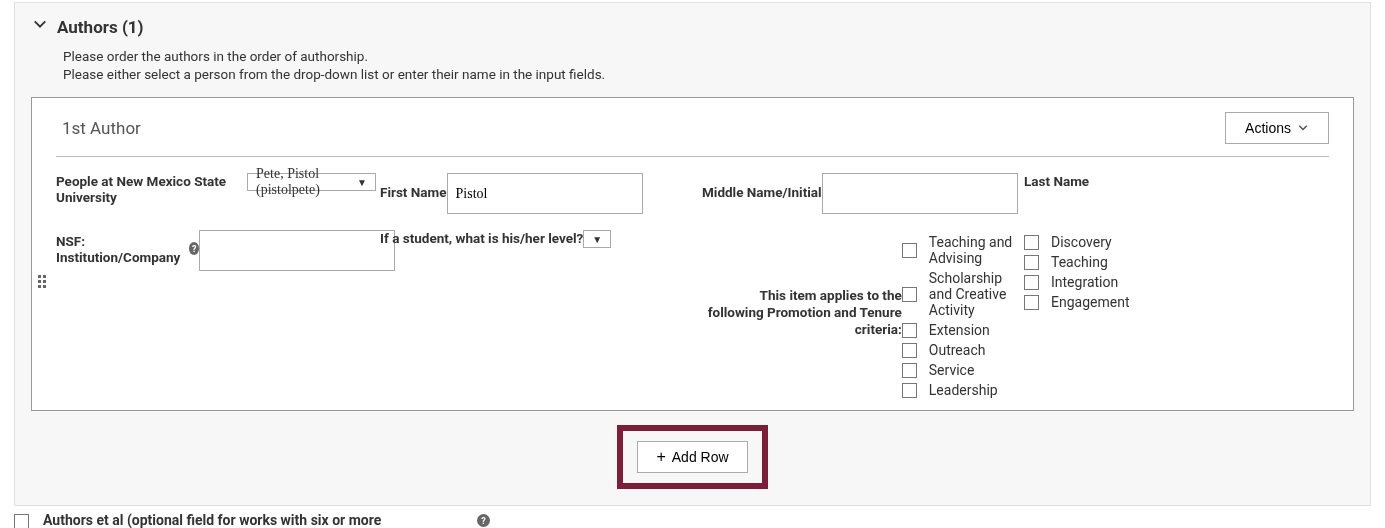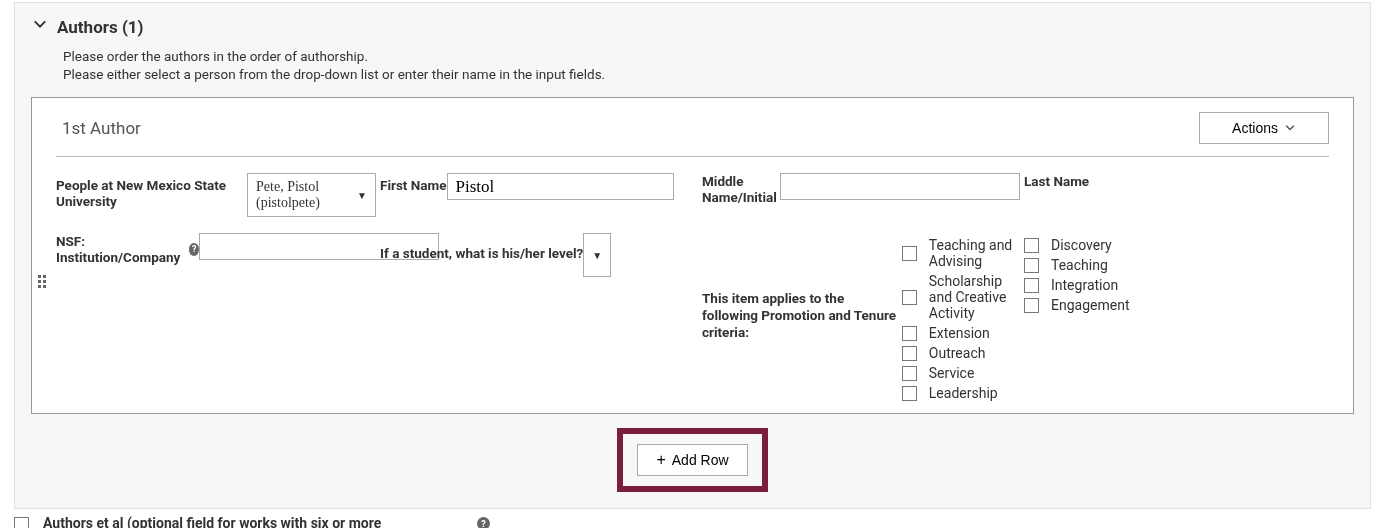--- a/index.html
+++ b/index.html
@@ -57,21 +57,21 @@
   }
   .author-ordinal {
     font-size: 17px;
     color: #555;
     font-weight: 400;
     margin-left: 6px;
   }
   .actions-btn {
     border: 1px solid #aaa;
     background: #fff;
-    padding: 7px 32px;
+    padding: 7px 19px;
     font-size: 14px;
     cursor: pointer;
     display: flex;
     align-items: center;
     gap: 6px;
   }
   .actions-btn svg { width: 12px; height: 12px; }
   .actions-btn polyline { stroke: #555; stroke-width: 2; fill: none; }
 
   .grid {
@@ -85,32 +85,32 @@
   .field-label {
     font-weight: 700;
     font-size: 13.5px;
     margin-bottom: 4px;
     display: flex;
     align-items: center;
     gap: 6px;
   }
   .txt-input {
     border: 1px solid #aaa;
-    height: 27px;
+    height: 41px;
     padding: 2px 8px;
-    font-size: 17px;
+    font-size: 14px;
     font-family: inherit;
     background: #fff;
   }
   .select-wrap {
     position: relative;
   }
   .select-display {
     border: 1px solid #aaa;
-    height: 44px;
+    height: 18px;
     padding: 2px 8px;
     font-size: 14px;
     background: #fff;
     display: flex;
     align-items: center;
     justify-content: space-between;
     cursor: pointer;
   }
   .caret {
     font-size: 10px;
@@ -271,21 +271,21 @@
         <span class="field-label">If a student, what is his/her level?</span>
         <div class="select-wrap">
           <div class="select-display">
             <span></span>
             <span class="caret">▼</span>
           </div>
         </div>
       </div>
 
       <div class="field">
-        <span class="field-label" style="line-height:1.25;">This item applies to the following Promotion and Tenure criteria:</span>
+        <span class="field-label" style="line-height:1.25;text-align:right;">This item applies to the following Promotion and Tenure criteria:</span>
         <div class="checkbox-list">
           <div class="checkbox-row">
               <div class="cb"></div>
               <span>Teaching and Advising</span>
             </div>
           <div class="checkbox-row">
               <div class="cb"></div>
               <span>Scholarship and Creative Activity</span>
             </div>
           <div class="checkbox-row">

